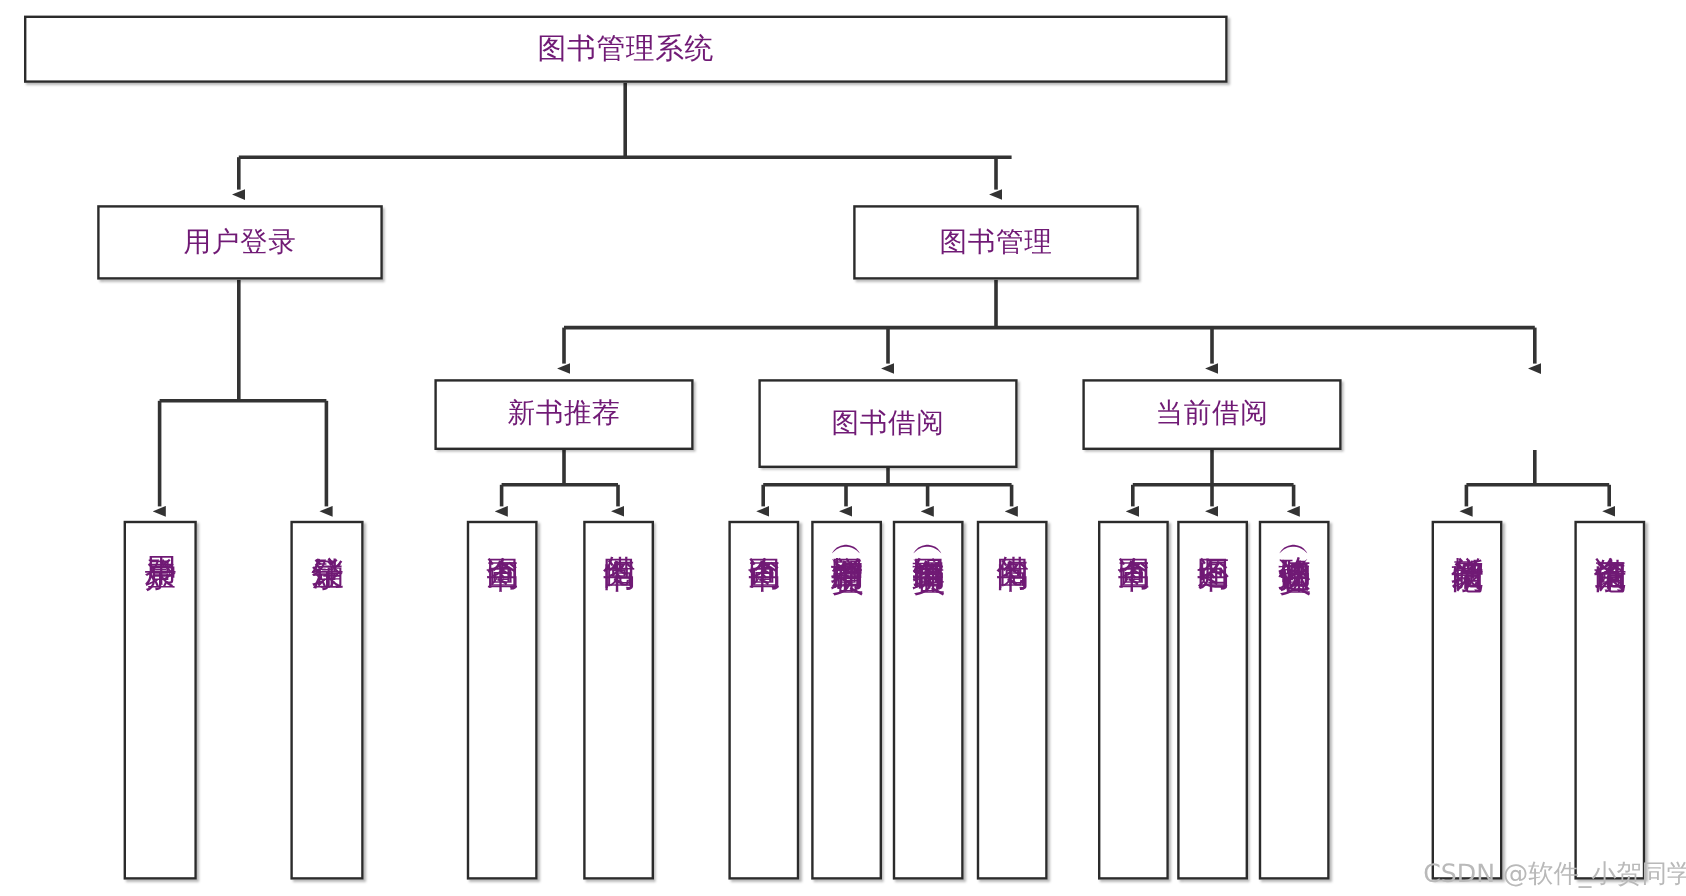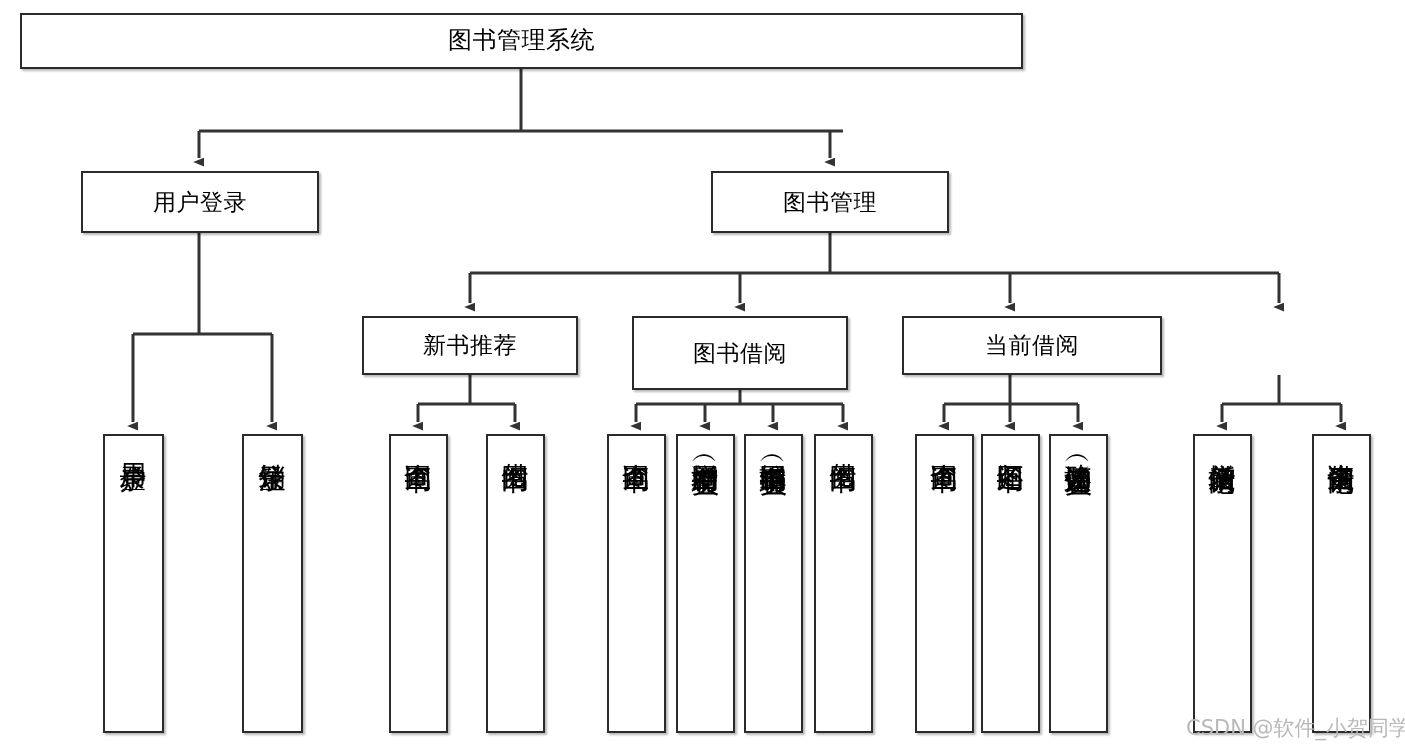--- a/index.html
+++ b/index.html
@@ -28,21 +28,21 @@
   }
   .node {
     position: absolute;
     box-sizing: border-box;
     background: #ffffff;
     border: 2px solid #2b2b2b;
     box-shadow: 2px 2px 2px rgba(0,0,0,0.28);
     display: flex;
     align-items: center;
     justify-content: center;
-    color: #000000;
+    color: #701a75;
     z-index: 2;
   }
   .node .lbl {
     display: block;
     text-align: center;
     line-height: 1.06;
     white-space: nowrap;
   }
   
   .node.h .lbl {
@@ -142,21 +142,21 @@
   <div class="node h" style="left:711px; top:171px; width:238px; height:62px;">
     <span class="lbl">图书管理</span>
   </div>
 
   <div class="node h" style="left:362px; top:316px; width:216px; height:59px;">
     <span class="lbl">新书推荐</span>
   </div>
   <div class="node h" style="left:632px; top:316px; width:216px; height:74px;">
     <span class="lbl">图书借阅</span>
   </div>
-  <div class="node h" style="left:902px; top:316px; width:260px; height:59px;">
+  <div class="node h" style="left:902px; top:316px; width:216px; height:59px;">
     <span class="lbl">当前借阅</span>
   </div>
 
   <div class="node v" style="left:103px; top:434px; width:61px; height:299px;">
     <span class="lbl">用户登录</span>
   </div>
   <div class="node v" style="left:242px; top:434px; width:61px; height:299px;">
     <span class="lbl">注销登录</span>
   </div>
 

